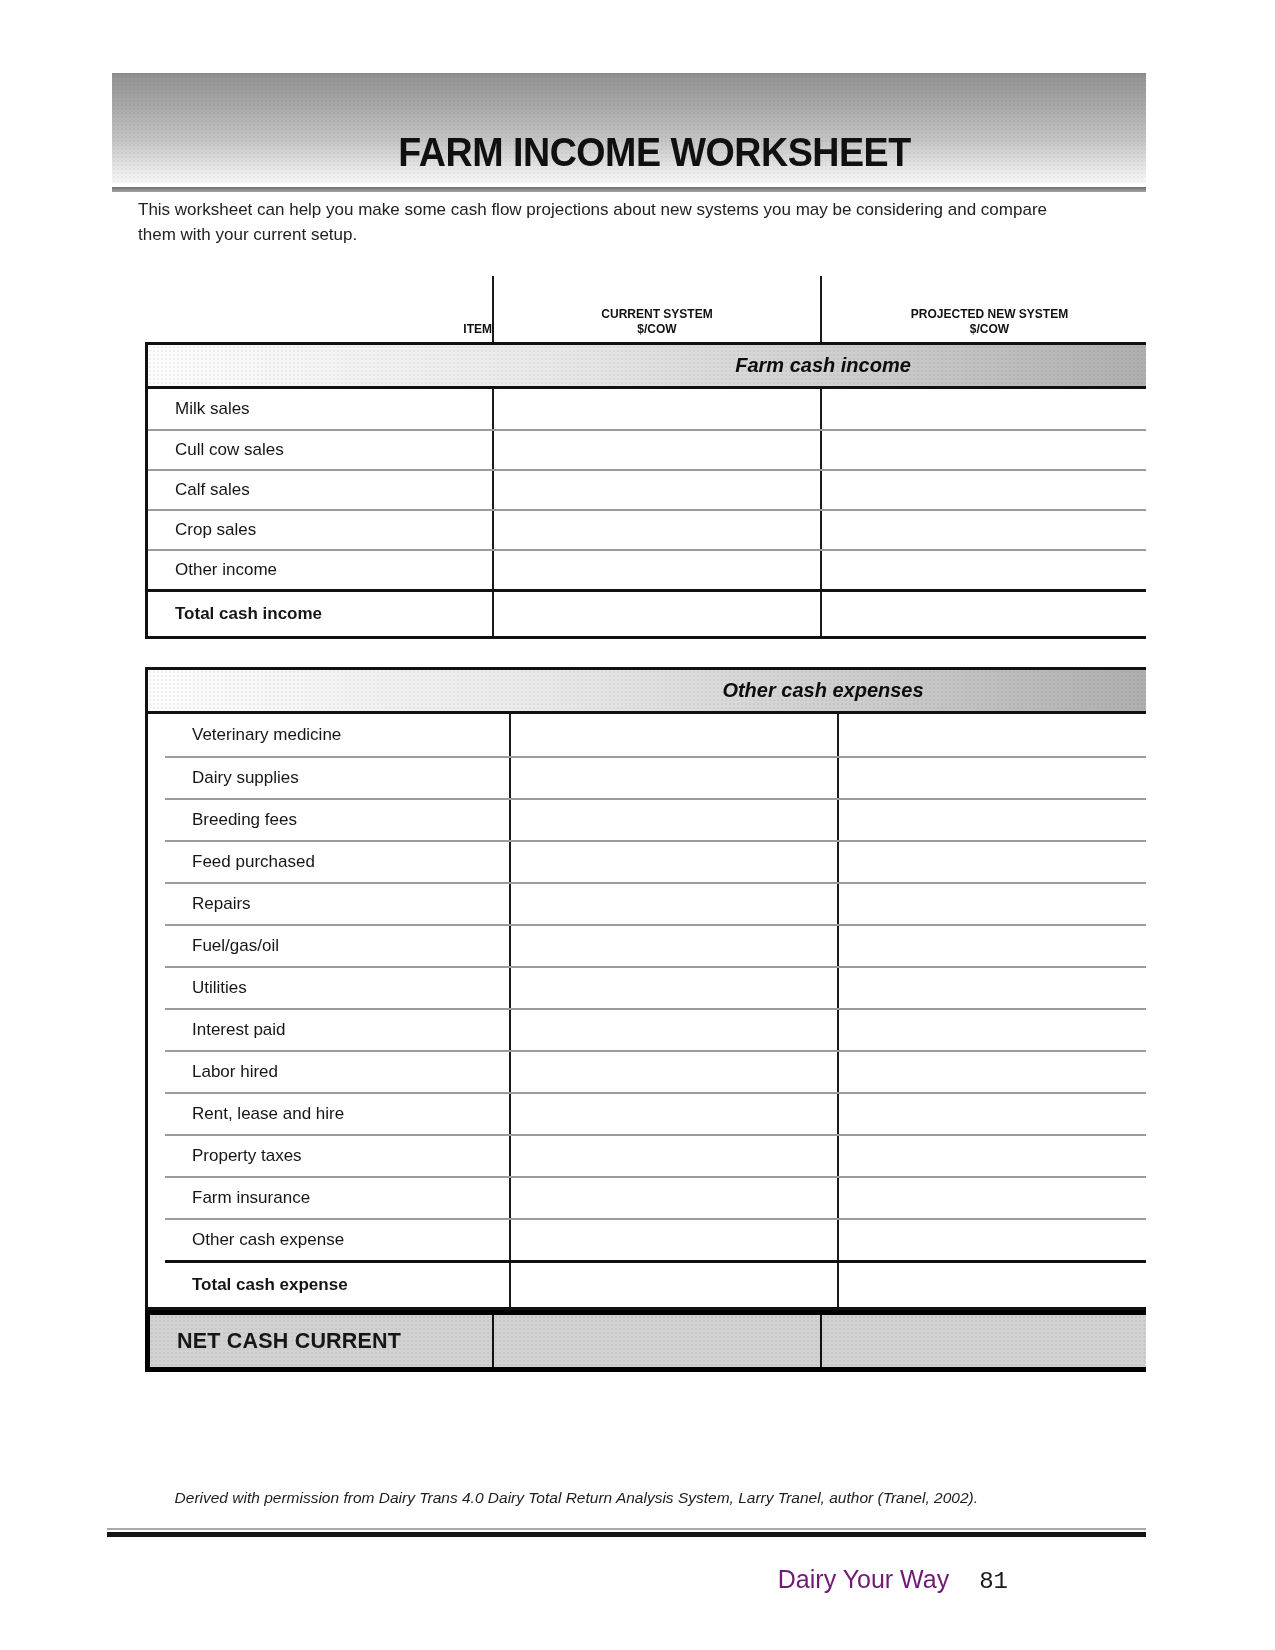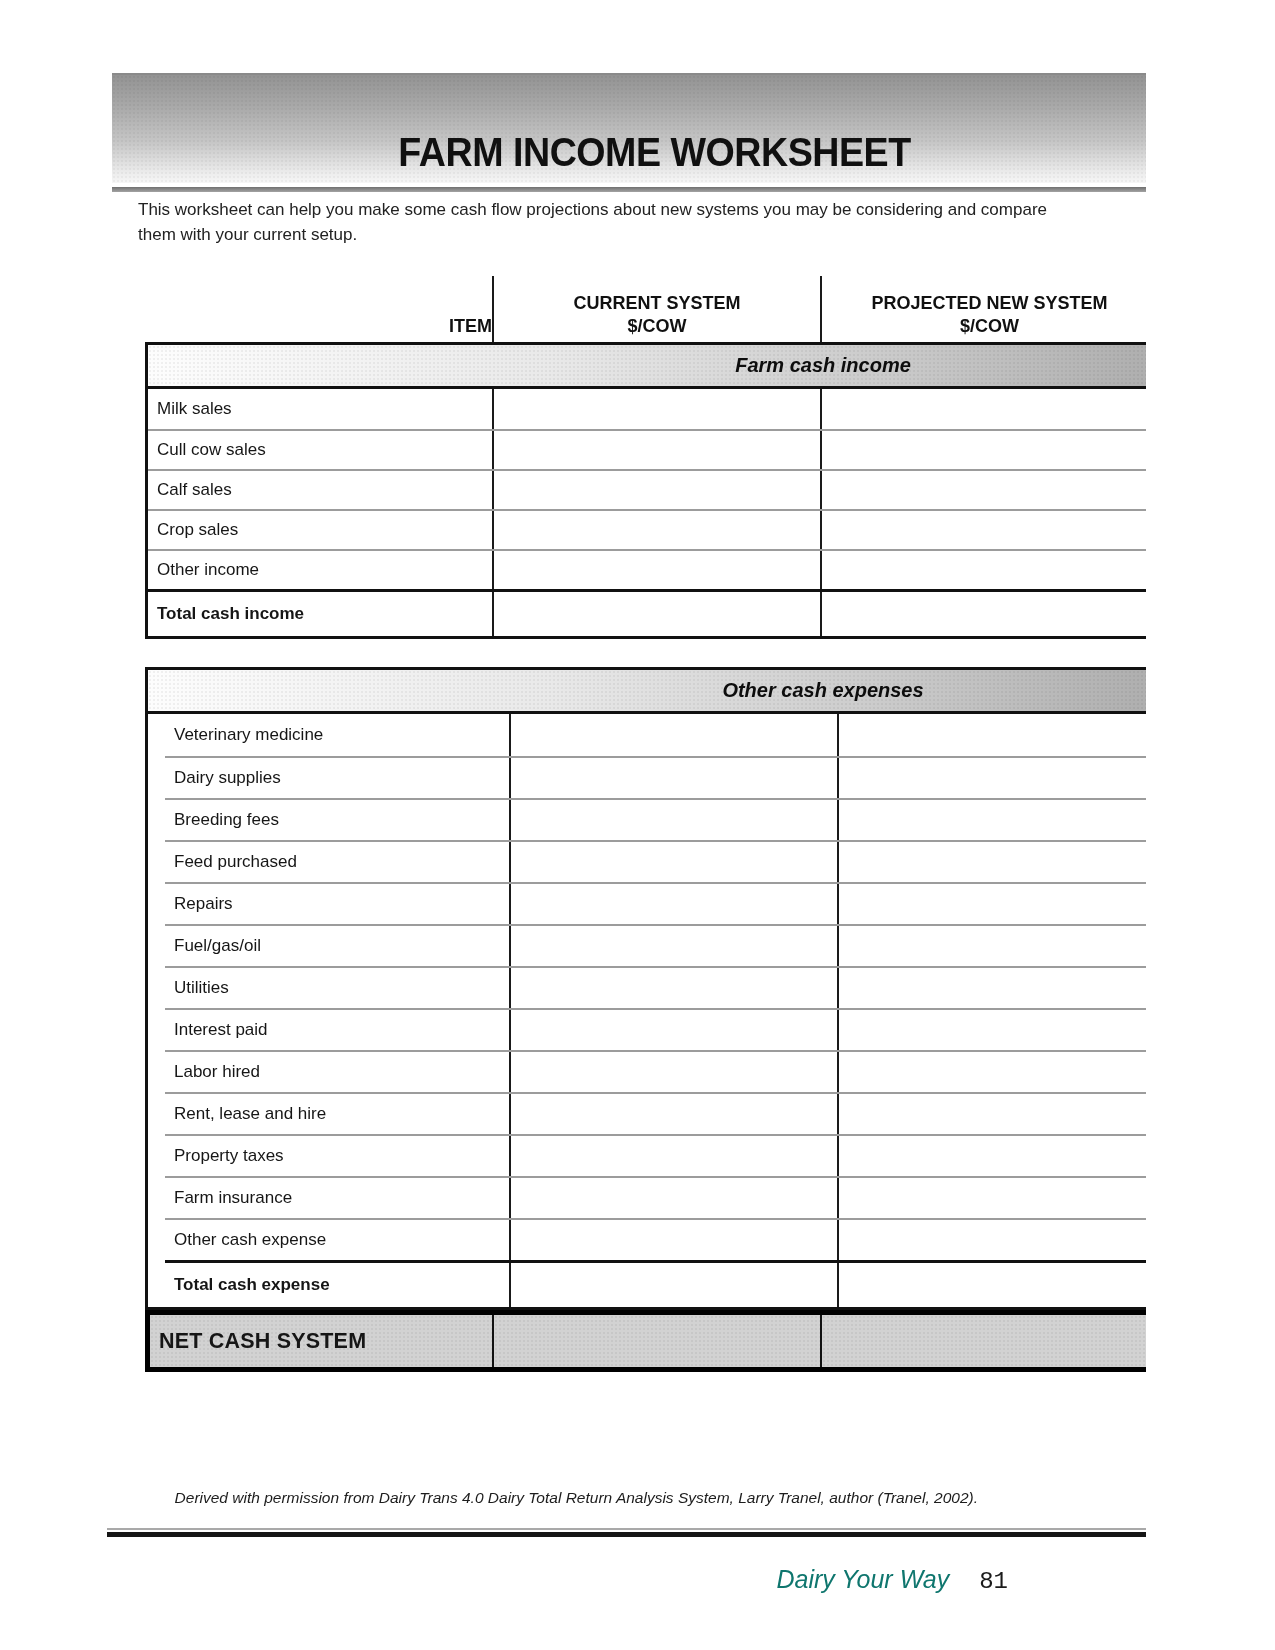--- a/index.html
+++ b/index.html
@@ -25,57 +25,57 @@
 
   
   .intro { position:absolute; left:138px; top:198px; width:950px;
     font-size:17px; line-height:1.45; color:#222; }
 
   
   .tablewrap { position:absolute; left:145px; top:276px; width:1012px; }
 
   .colheads { display:grid; grid-template-columns:347px 328px 337px; height:66px; }
   .colhead { display:flex; flex-direction:column; justify-content:flex-end; align-items:center;
-    text-align:center; font-weight:bold; font-size:18px; color:#111; line-height:1.25; padding-bottom:5px; }
+    text-align:center; font-weight:bold; font-size:12px; color:#111; line-height:1.25; padding-bottom:5px; }
   .colhead.item { align-items:flex-end; padding-left:10px; }
   .colhead.divided { border-left:2.5px solid #1a1a1a; }
 
   .wtable { border:3px solid #111; }
   .sectionband { position:relative; height:44px; border-bottom:3px solid #111;
     background:
       radial-gradient(rgba(0,0,0,0.05) 1px, transparent 1.2px),
       linear-gradient(90deg, #fdfdfd 0%, #e9e9e9 40%, #c9c9c9 75%, #aeaeae 100%);
     background-size:4px 4px, 100% 100%;
   }
   .sectionband .bandlabel { position:absolute; left:344px; right:0; top:0; bottom:0;
     display:flex; align-items:center; justify-content:center;
     font-style:italic; font-weight:bold; font-size:20px; color:#0d0d0d; }
 
   .t-row { display:grid; grid-template-columns:344px 328px 1fr; height:40px; }
   .exp .t-row { height:42px;margin-left:17px; }
   .t-row + .t-row { border-top:2px solid #9c9c9c; }
   .t-row.totalrow { border-top:3px solid #111; height:47px; }
   .t-row.totalrow .lbl { font-weight:bold; }
-  .lbl { display:flex; align-items:center; padding-left:9px; font-size:17px; color:#161616; }
+  .lbl { display:flex; align-items:center; padding-left:27px; font-size:17px; color:#161616; }
   .val { border-left:2.5px solid #1a1a1a; }
 
   .netrow { margin-top:0; border:5px solid #000; background:
       radial-gradient(rgba(0,0,0,0.05) 1px, transparent 1.2px), #d2d2d2;
     background-size:4px 4px, 100% 100%;
     display:grid; grid-template-columns:342px 328px 1fr; height:62px; }
   .netrow .lbl { font-weight:bold; font-size:21.5px; letter-spacing:0.2px; }
   .netrow .val { border-left:2px solid #111; }
 
   
   .calc-note { position:absolute; top:1432px; right:175px; font-size:16.5px; color:#1d1d1d; }
   .attribution { position:absolute; top:1489px; right:168px; font-size:15.5px; font-style:italic; color:#1d1d1d; }
   .footer-rule-light { position:absolute; left:107px; top:1528px; width:1093px; height:2px; background:#a9a9a9; }
   .footer-rule-dark  { position:absolute; left:107px; top:1532px; width:1093px; height:5px; background:#151515; }
   .pagefooter { position:absolute; top:1565px; right:138px; display:flex; align-items:baseline; gap:30px; }
-  .brand { font-style:italic; font-size:25px; color:#0f766e; }
+  .brand { font-size:25px; color:#701a75; }
   .pagenum { font-size:24px; color:#1b1b1b; font-family:Liberation Mono, monospace; }
 
   
   .sidetab { position:absolute; left:1205px; top:1288px; width:68px; height:219px;
     background:
       radial-gradient(rgba(0,0,0,0.05) 1px, transparent 1.2px), #a8a8a8;
     background-size:4px 4px, 100% 100%;
     display:flex; align-items:center; justify-content:center; }
   .sidetab span { writing-mode:vertical-rl; color:#ffffff; font-weight:bold;
     font-size:15px; letter-spacing:2px; white-space:nowrap; }
@@ -216,21 +216,21 @@
         <div class="val"></div>
       </div>
       <div class="t-row totalrow">
         <div class="lbl">Total cash expense</div>
         <div class="val"></div>
         <div class="val"></div>
       </div>
     </div>
 
     <div class="netrow">
-      <div class="lbl">NET CASH SYSTEM</div>
+      <div class="lbl">NET CASH CURRENT</div>
       <div class="val"></div>
       <div class="val"></div>
     </div>
   </div>
 
   <div class="attribution">Derived with permission from Dairy Trans 4.0 Dairy Total Return Analysis System, Larry Tranel, author (Tranel, 2002).</div>
 
   <div class="footer-rule-light"></div>
   <div class="footer-rule-dark"></div>
   <div class="pagefooter">

